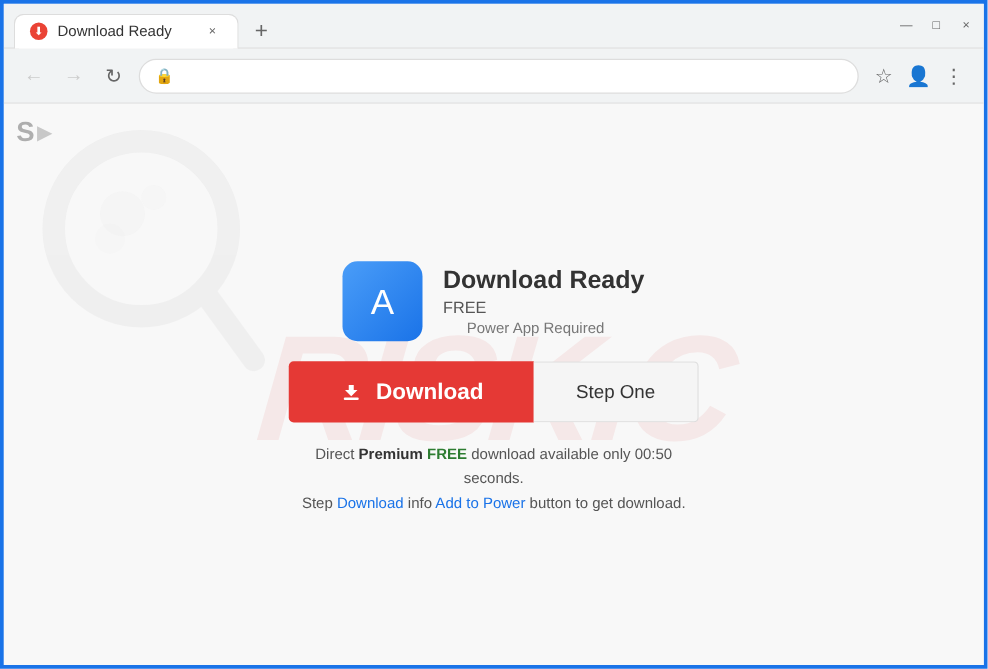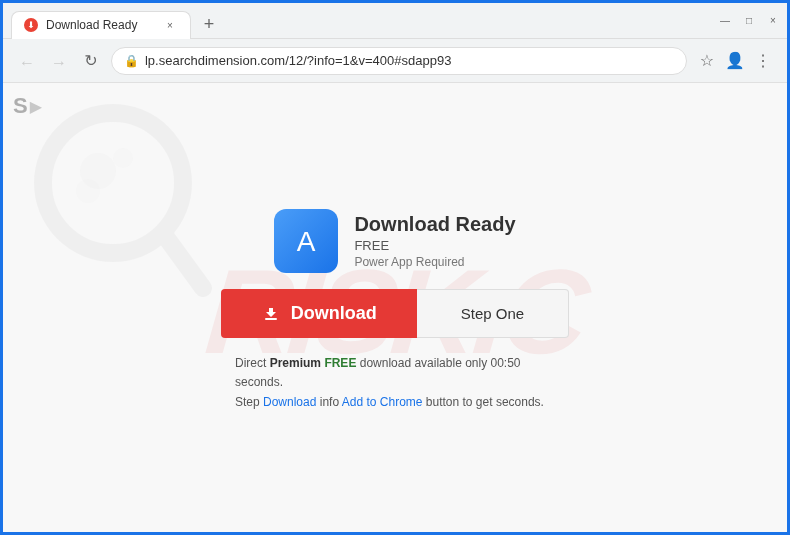--- a/index.html
+++ b/index.html
@@ -261,20 +261,21 @@
       font-weight: 600;
       color: #333;
     }
     .app-price {
       font-size: 13px;
       color: #555;
     }
     .app-requirement {
       font-size: 12px;
       color: #777;
+      margin-left: 19px;
     }
 
     .action-buttons {
       display: flex;
       gap: 0;
       align-items: stretch;
     }
 
     .download-btn {
       background: #e53935;
@@ -290,29 +291,30 @@
       gap: 8px;
       min-width: 160px;
       justify-content: center;
     }
 
     .step-btn {
       background: #f5f5f5;
       color: #333;
       border: 1px solid #ddd;
       border-left: none;
-      padding: 14px 44px;
+      padding: 14px 34px;
       font-size: 15px;
       cursor: pointer;
       border-radius: 0 4px 4px 0;
     }
 
     .info-text {
       font-size: 12px;
       color: #555;
+      text-align: center;
       max-width: 320px;
       line-height: 1.6;
     }
     .info-text .premium {
       color: #333;
       font-weight: 600;
     }
     .info-text .free {
       color: #2e7d32;
       font-weight: 700;
@@ -350,21 +352,20 @@
     <div class="win-btn">×</div>
   </div>
 </div>
 
 <div class="address-bar">
   <div class="nav-btn disabled">←</div>
   <div class="nav-btn disabled">→</div>
   <div class="nav-btn">↻</div>
   <div class="address-input">
     <span class="lock-icon">🔒</span>
-    <span class="url-text">lp.searchdimension.com/12/?info=1&amp;v=400#sdapp93</span>
   </div>
   <div class="address-actions">
     <div class="addr-action-btn">☆</div>
     <div class="addr-action-btn">👤</div>
     <div class="addr-action-btn">⋮</div>
   </div>
 </div>
 
 <div class="main-content">
 
@@ -424,19 +425,19 @@
       <span class="free">FREE</span>
       <span> </span>
       <span>download available only 00:50 seconds.</span>
       <br>
       <span>Step</span>
       <span> </span>
       <span class="link">Download</span>
       <span> </span>
       <span>info</span>
       <span> </span>
-      <span class="link">Add to Chrome</span>
-      <span> </span>
-      <span>button to get seconds.</span>
+      <span class="link">Add to Power</span>
+      <span> </span>
+      <span>button to get download.</span>
     </div>
 
   </div>
 </div>
 
 </body></html>

